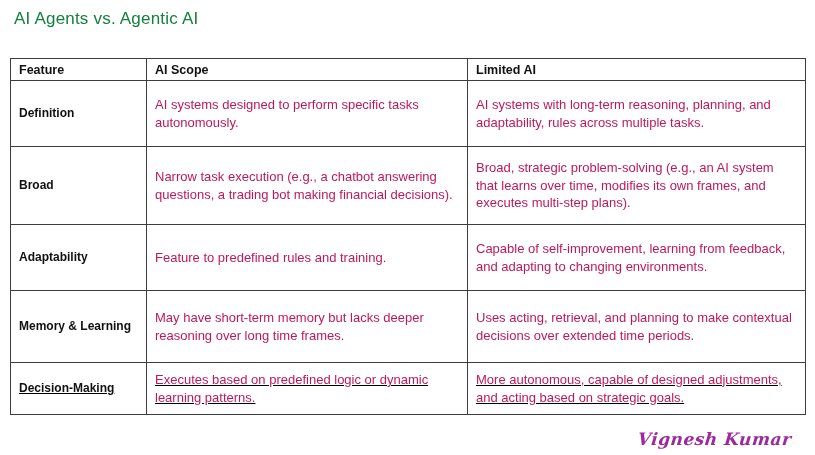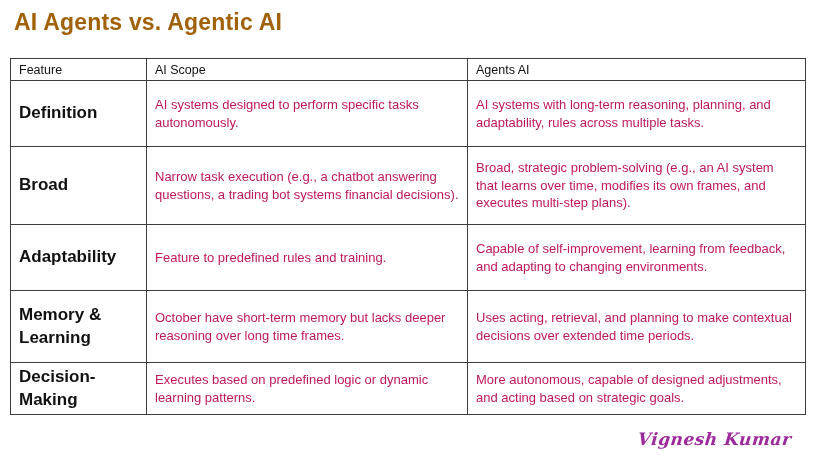--- a/index.html
+++ b/index.html
@@ -8,24 +8,24 @@
     background: #ffffff;
     font-family: "Liberation Sans", sans-serif;
     overflow: hidden;
     position: relative;
   }
   .slide { width: 815px; height: 455px; position: relative; }
 
   .page-title {
     position: absolute;
     left: 14px; top: 9px;
-    font-size: 23px;
-    font-weight: 700;
+    font-size: 17px;
+    font-weight: 400;
     letter-spacing: 0.2px;
-    color: #a16207;
+    color: #15803d;
   }
 
   table.compare {
     position: absolute;
     left: 10px; top: 58px;
     width: 795px;
     border-collapse: collapse;
     table-layout: fixed;
   }
   table.compare col.c-feature { width: 136px; }
@@ -33,40 +33,40 @@
   table.compare col.c-agentic { width: 338px; }
 
   table.compare th, table.compare td {
     border: 1px solid #3d3d3d;
     text-align: left;
     vertical-align: middle;
     padding: 2px 8px;
   }
   table.compare th {
     font-size: 12.5px;
-    font-weight: 400;
+    font-weight: 700;
     color: #111111;
     height: 22px;
     padding-top: 3px; padding-bottom: 3px;
   }
   table.compare td {
     font-size: 13px;
     line-height: 1.35;
     color: #be185d;
   }
   table.compare td.feature-cell {
-    font-size: 17px;
+    font-size: 12px;
     font-weight: 700;
     color: #111111;
   }
   tr.r-definition { height: 66px; }
   tr.r-scope { height: 78px; }
   tr.r-adaptability { height: 66px; }
   tr.r-memory { height: 72px; }
-  tr.r-decision { height: 52px; }
+  tr.r-decision { height: 52px; text-decoration: underline; }
 
   .signature {
     position: absolute;
     right: 24px; bottom: 6px;
     font-family: "DejaVu Serif", serif;
     font-style: italic;
     font-weight: 700;
     font-size: 17px;
     color: #9c2a9c;
     transform: skewX(-6deg);
@@ -83,42 +83,42 @@
   <table class="compare">
     <colgroup>
       <col class="c-feature">
         <col class="c-agents">
         <col class="c-agentic">
     </colgroup>
     <thead>
       <tr>
         <th>Feature</th>
         <th>AI Scope</th>
-        <th>Agents AI</th>
+        <th>Limited AI</th>
       </tr>
     </thead>
     <tbody>
       <tr class="r-definition">
         <td class="feature-cell">Definition</td>
         <td>AI systems designed to perform specific tasks autonomously.</td>
         <td>AI systems with long-term reasoning, planning, and adaptability, rules across multiple tasks.</td>
       </tr>
       <tr class="r-scope">
         <td class="feature-cell">Broad</td>
-        <td>Narrow task execution (e.g., a chatbot answering questions, a trading bot systems financial decisions).</td>
+        <td>Narrow task execution (e.g., a chatbot answering questions, a trading bot making financial decisions).</td>
         <td>Broad, strategic problem-solving (e.g., an AI system that learns over time, modifies its own frames, and executes multi-step plans).</td>
       </tr>
       <tr class="r-adaptability">
         <td class="feature-cell">Adaptability</td>
         <td>Feature to predefined rules and training.</td>
         <td>Capable of self-improvement, learning from feedback, and adapting to changing environments.</td>
       </tr>
       <tr class="r-memory">
         <td class="feature-cell">Memory &amp; Learning</td>
-        <td>October have short-term memory but lacks deeper reasoning over long time frames.</td>
+        <td>May have short-term memory but lacks deeper reasoning over long time frames.</td>
         <td>Uses acting, retrieval, and planning to make contextual decisions over extended time periods.</td>
       </tr>
       <tr class="r-decision">
         <td class="feature-cell">Decision-Making</td>
         <td>Executes based on predefined logic or dynamic learning patterns.</td>
         <td>More autonomous, capable of designed adjustments, and acting based on strategic goals.</td>
       </tr>
     </tbody>
   </table>
 

